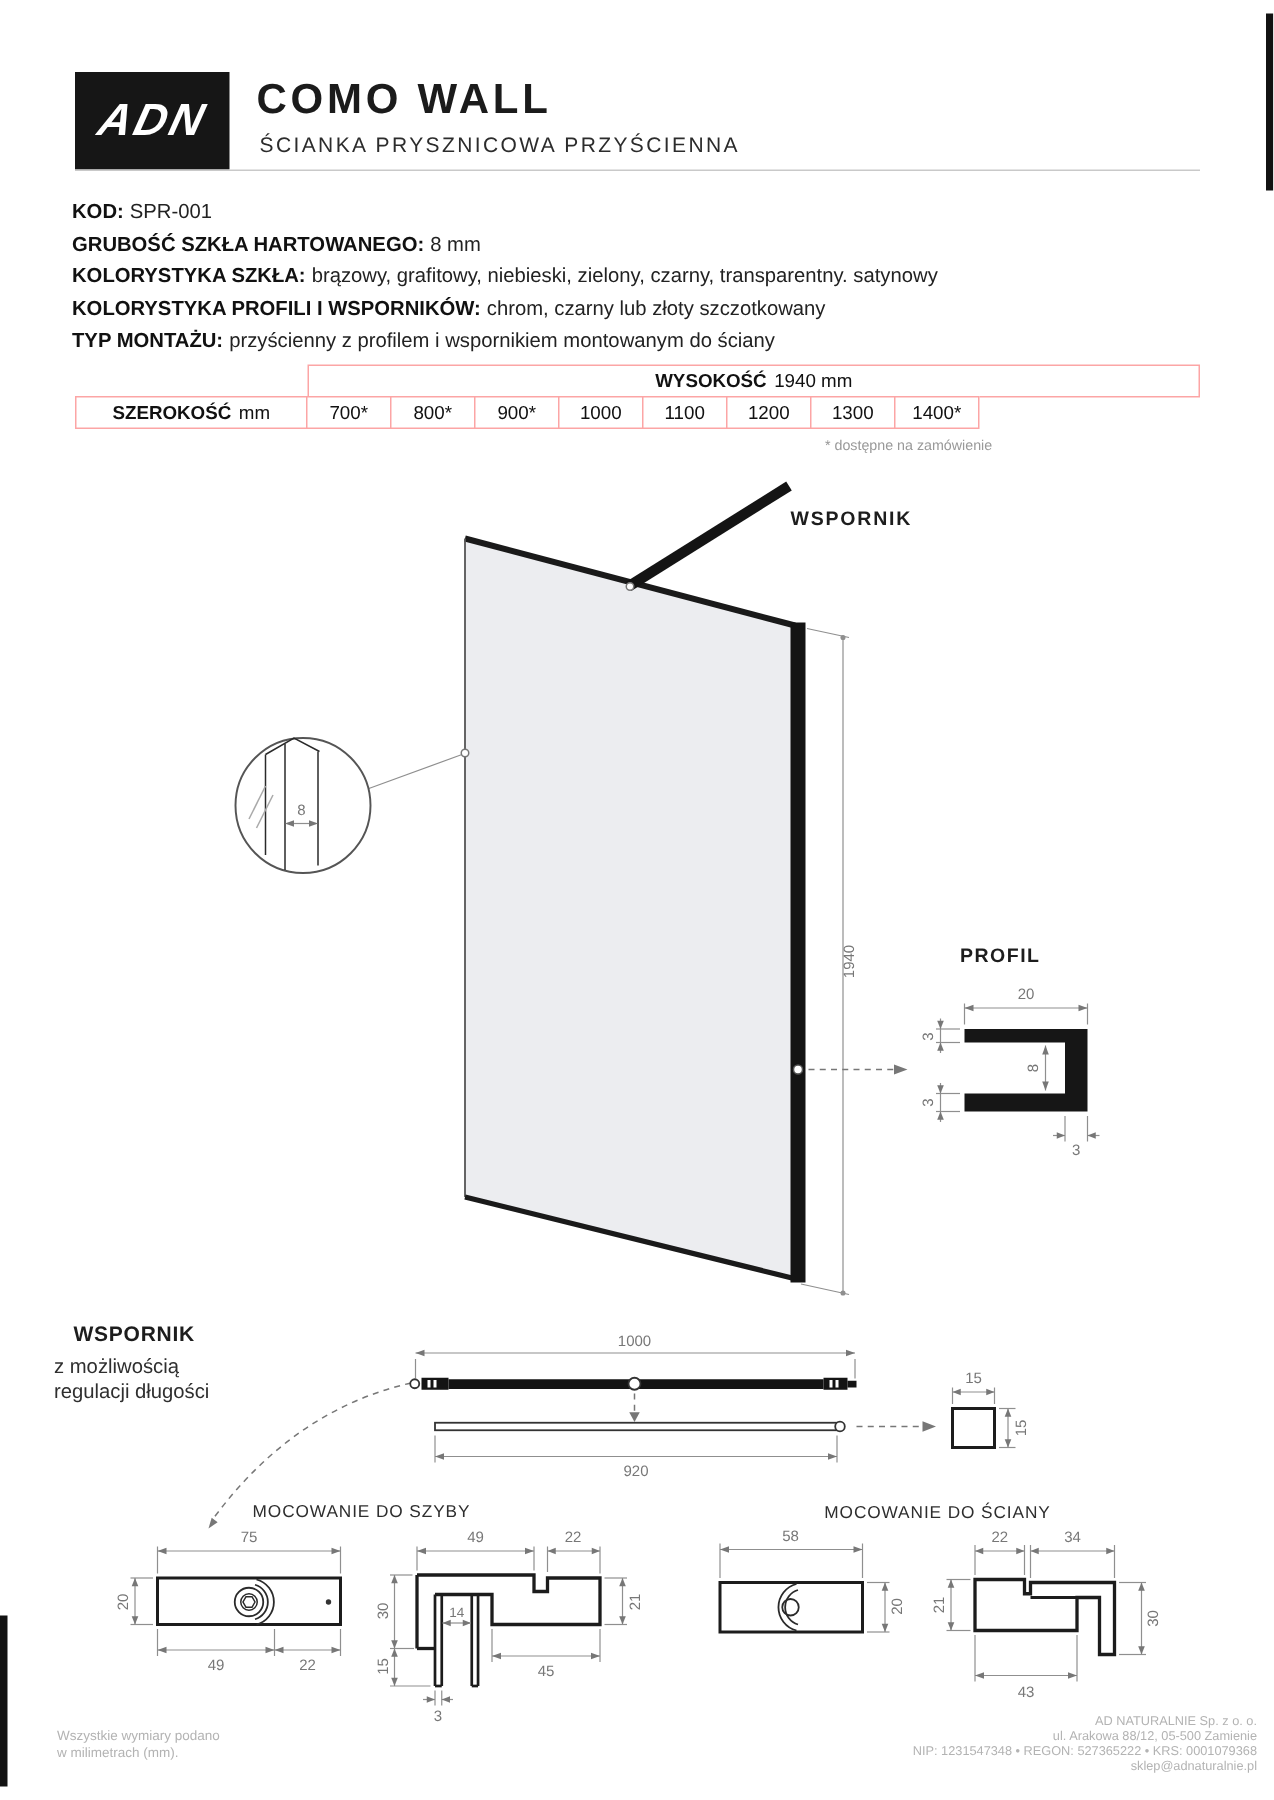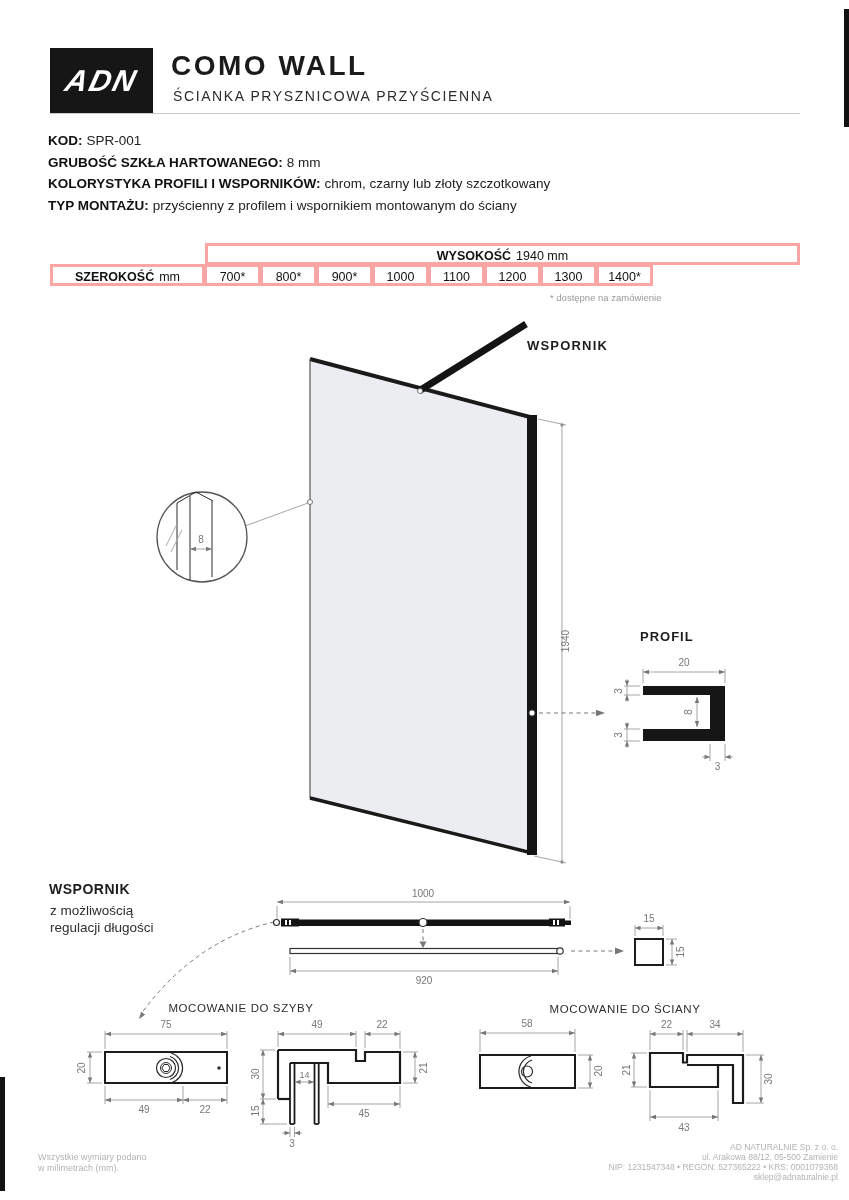--- a/index.html
+++ b/index.html
@@ -14,35 +14,35 @@
   #subtitle{position:absolute;left:173px;top:88px;font-size:14px;letter-spacing:1.6px;color:#2c2c2c}
   #headrule{position:absolute;left:50px;top:113px;width:750px;height:0;border-top:1px solid #c9c9c9}
   .bar-tr{position:absolute;right:0;top:9px;width:5px;height:118px;background:#121212}
   .bar-bl{position:absolute;left:0;top:1077px;width:5px;height:114px;background:#121212}
   
   #specs{position:absolute;left:48px;top:130px;font-size:13.5px;line-height:21.5px;color:#222}
   #specs .sl{font-weight:700;color:#111;margin-right:4px}
   
   #sizetable{position:absolute;left:50px;top:243px;width:750px;font-size:12.5px;color:#111}
   .trow{display:flex;height:22px;line-height:20px}
-  .tcell{box-sizing:border-box;border:3px solid #fca5a5;text-align:center;background:#fff}
+  .tcell{box-sizing:border-box;border:1px solid #fca5a5;text-align:center;background:#fff}
   .trow2{margin-top:-1px}
   .tc-spacer{width:155px;border:none}
   .tc-head{width:595px;font-weight:400}
   .tc-head b,.tc-first b{font-weight:700}
   .tc-head span,.tc-first span{margin-left:5px}
   .tc-first{width:155px}
   .tc-w{width:57px;margin-left:-1px}
   #footnote{position:absolute;left:550px;top:292px;width:250px;font-size:9.5px;color:#999}
   
   .lbl-b{position:absolute;font-weight:700;color:#1d1d1d}
   #wspornik-label{left:527px;top:338px;font-size:13px;letter-spacing:1.2px}
   #profil-title{left:640px;top:629px;width:92px;text-align:left;font-size:13px;letter-spacing:1px}
   #wsp-head{left:49px;top:881px;font-size:14px;letter-spacing:.5px}
-  .wsp-sub{position:absolute;left:50px;font-size:13.5px;color:#2f2f2f}
+  .wsp-sub{position:absolute;left:36px;font-size:13.5px;color:#2f2f2f}
   #wsp-sub1{top:903px}
   #wsp-sub2{top:920px}
   .moc-title{position:absolute;font-size:11.5px;letter-spacing:.6px;color:#2e2e2e;width:170px;text-align:center}
   #moc-szyby-title{left:156px;top:1002px}
   #moc-sciany-title{left:540px;top:1003px}
   
   #foot-note{position:absolute;left:38px;top:1152px;font-size:9px;line-height:11px;color:#b3b3b3}
   #foot-co{position:absolute;right:11px;top:1142px;text-align:right;font-size:8.5px;line-height:10px;color:#b3b3b3}
   
   svg{position:absolute;left:0;top:0}
@@ -66,20 +66,21 @@
   </div>
   <div id="title" class="lbl-b">COMO WALL</div>
   <div id="subtitle">ŚCIANKA PRYSZNICOWA PRZYŚCIENNA</div>
   <div id="headrule"></div>
   <div class="bar-tr"></div>
   <div class="bar-bl"></div>
 
   <div id="specs">
     <div class="spec"><span class="sl">KOD:</span><span>SPR-001</span></div>
     <div class="spec"><span class="sl">GRUBOŚĆ SZKŁA HARTOWANEGO:</span><span>8 mm</span></div>
+    <div class="spec"><span class="sl">KOLORYSTYKA SZKŁA:</span><span>brązowy, grafitowy, niebieski, zielony, czarny, transparentny. satynowy</span></div>
     <div class="spec"><span class="sl">KOLORYSTYKA PROFILI I WSPORNIKÓW:</span><span>chrom, czarny lub złoty szczotkowany</span></div>
     <div class="spec"><span class="sl">TYP MONTAŻU:</span><span>przyścienny z profilem i wspornikiem montowanym do ściany</span></div>
   </div>
 
   <div id="sizetable">
     <div class="trow">
       <div class="tcell tc-spacer"></div>
       <div class="tcell tc-head"><b>WYSOKOŚĆ</b><span>1940 mm</span></div>
     </div>
     <div class="trow trow2">

